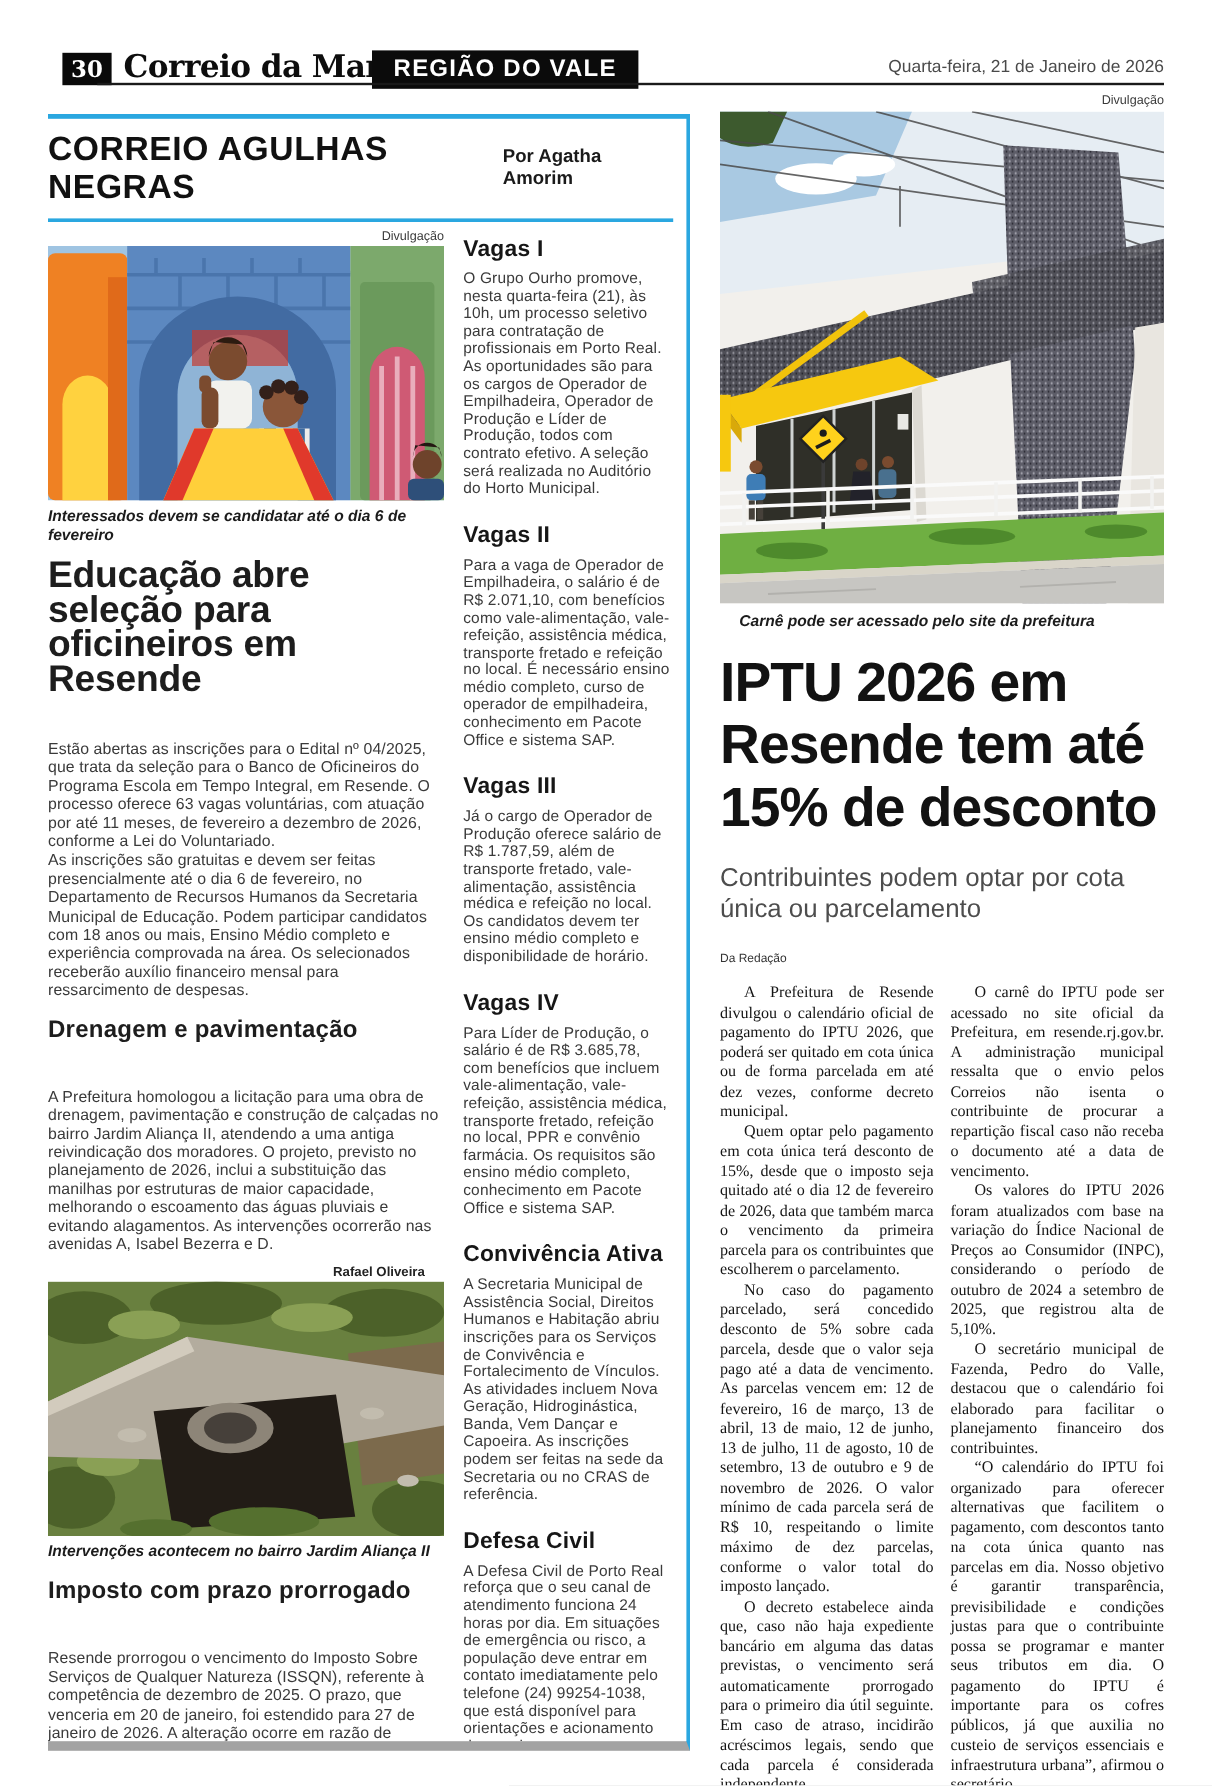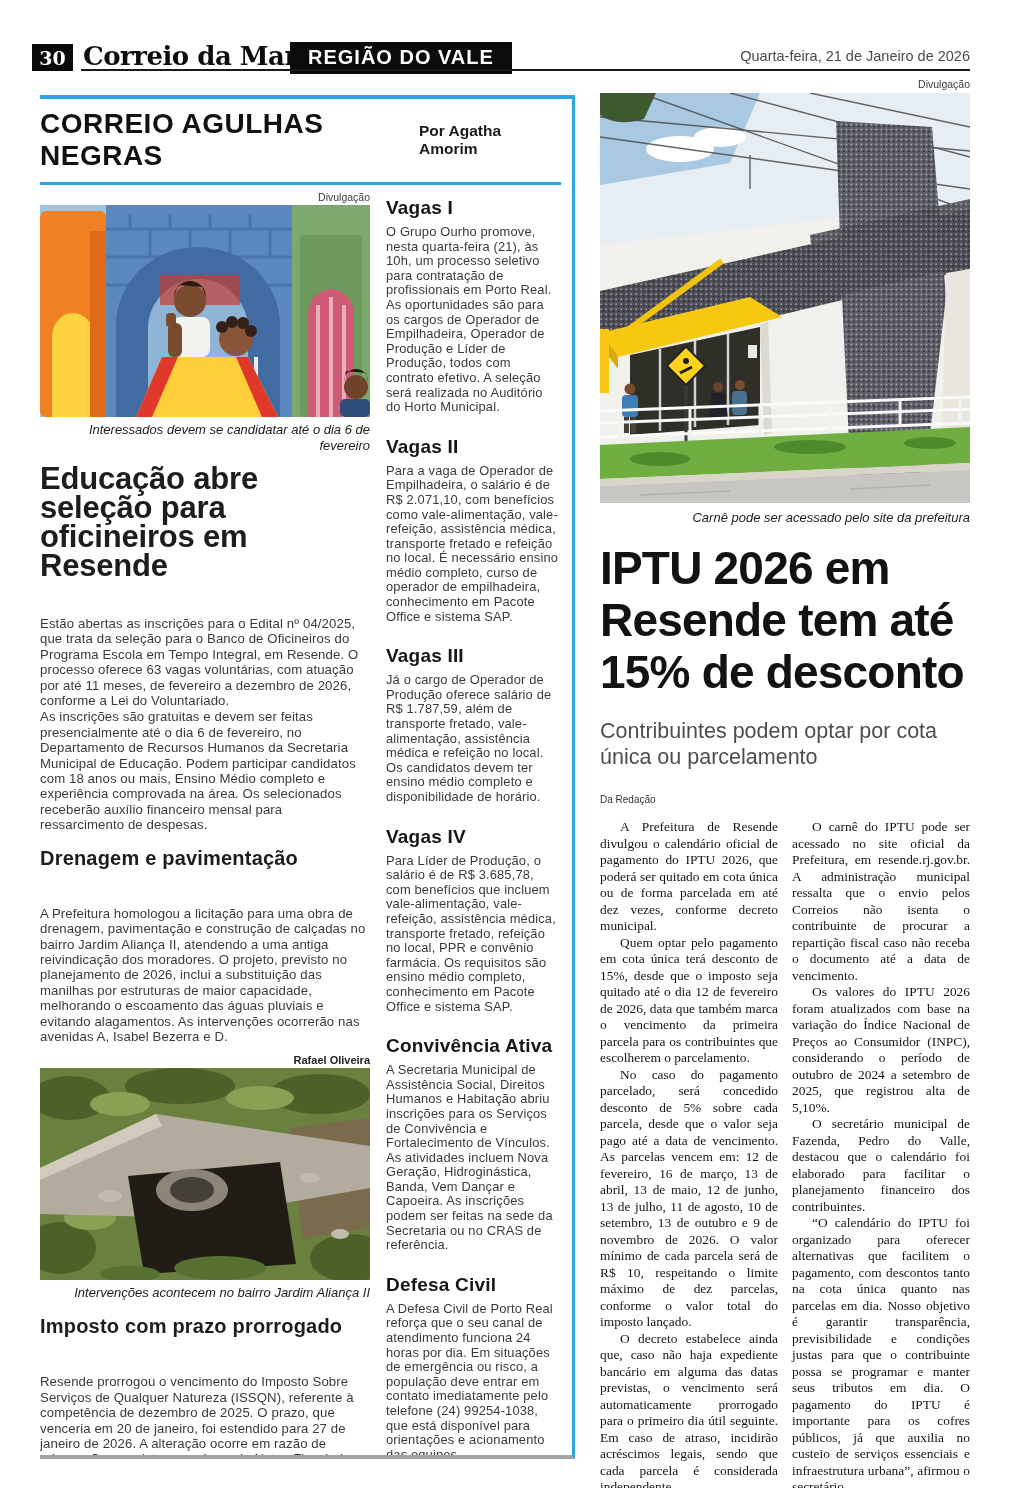--- a/index.html
+++ b/index.html
@@ -3,21 +3,21 @@
 <meta charset="utf-8">
 <style>
   * { margin:0; padding:0; box-sizing:border-box; }
   html,body { background:#e8e8e8; }
   .page {
     position:relative; width:1010px; height:1488px; margin:0 auto;
     background:#ffffff; overflow:hidden;
     font-family:"Liberation Sans", sans-serif; color:#222;
   }
   
-  .masthead { position:absolute; left:32px; right:40px; top:44px; height:26px; }
+  .masthead { position:absolute; left:52px; right:40px; top:44px; height:26px; }
   .pagenum {
     position:absolute; left:0; top:0; width:41px; height:27px; background:#0a0a0a;
     color:#fff; font-family:"DejaVu Serif", serif; font-weight:bold; font-size:19px;
     display:flex; align-items:center; justify-content:center;
   }
   .brand {
     position:absolute; left:51px; top:-3px;
     font-family:"DejaVu Serif", serif; font-weight:bold; font-size:26px;
     letter-spacing:-0.5px; color:#0d0d0d; white-space:nowrap;
   }
@@ -25,57 +25,57 @@
     position:absolute; left:258px; top:-2px; background:#0b0b0b; color:#fff;
     font-size:20px; font-weight:bold; letter-spacing:1px; padding:4px 18px 5px;
     white-space:nowrap;
   }
   .mast-date { position:absolute; right:0; top:4px; font-size:14.5px; color:#4a4a4a; }
   .head-rule { position:absolute; left:81px; right:40px; top:69px; height:2px; background:#1a1a1a; }
 
   
   .credit { font-size:10.5px; color:#3a3a3a; text-align:right; }
   .credit.bold { font-weight:bold; font-size:11px; color:#222; }
-  .caption { font-style:italic; font-weight:400; font-size:13px; color:#1c1c1c; line-height:16px;text-align:right; }
+  .caption { font-style:italic; font-weight:700; font-size:13px; color:#1c1c1c; line-height:16px; }
   .photo-frame { line-height:0; }
   .photo-frame svg { display:block; }
 
   
   .left-sec {
     position:absolute; left:40px; top:95px; width:535px; height:1364px;
-    border-top:4px solid #2aa7e0; border-bottom:4px solid #a3a3a3; border-right:3px solid #2aa7e0;
+    border-top:4px solid #2aa7e0; border-bottom:8px solid #a3a3a3; border-right:3px solid #2aa7e0;
     padding-right:11px; overflow:hidden;
   }
   .sec-title-row {
     display:flex; align-items:center; justify-content:space-between;
     padding:9px 6px 10px 0; border-bottom:3px solid #2aa7e0;
   }
   .sec-title { font-size:28px; font-weight:800; letter-spacing:0.5px; color:#111; }
   .sec-byline { font-size:15.5px; font-weight:bold; color:#1a1a1a; margin-right:4px; }
   .cols { display:flex; gap:16px; padding-top:5px; height:calc(100% - 56px); overflow:hidden; }
   .col-a { width:330px; flex:none; }
   .col-b { flex:1; min-width:0; }
 
   .col-a .credit { margin:1px 0 2px; }
   .col-a .caption { margin:5px 0 0; }
   h2.story-head { font-size:31px; line-height:29px; font-weight:700; color:#1d1d1d; margin:10px 0 6px; letter-spacing:-0.2px; }
   h3.story-sub  { font-size:20px; line-height:24px; font-weight:700; color:#1d1d1d; margin:13px 0 5px; letter-spacing:0.2px; }
   .body-sans { font-size:13.2px; line-height:15.4px; color:#3a3a3a; letter-spacing:0.1px;margin-top:36px; }
   .body-sans + .body-sans { margin-top:1px; }
-  .col-a .photo2-credit { margin:10px 0 2px; }
+  .col-a .photo2-credit { margin:10px 16px 2px; }
 
   .brief { margin-top:21px; }
   .brief:first-child { margin-top:7px; }
   .brief-title { font-size:19px; font-weight:700; color:#161616; margin-bottom:6px; letter-spacing:0.2px; }
   .brief-body { font-size:12.9px; line-height:14.6px; color:#3a3a3a; letter-spacing:0.15px; }
 
   
   .right-sec { position:absolute; left:600px; top:78px; width:370px; }
   .right-sec .credit { margin-bottom:3px; }
-  .right-sec .caption { margin:7px 0 0; }
+  .right-sec .caption { margin:7px 16px 0; }
   h1.iptu-head {
     font-size:46px; line-height:52px; font-weight:700; color:#121212;
     letter-spacing:-0.8px; margin-top:16px;
   }
   .iptu-deck { font-size:21.5px; line-height:26px; color:#4d4d4d; margin-top:20px; }
   .iptu-byline { font-size:10px; color:#333; margin-top:24px; }
   .serif-cols {
     margin-top:14px; column-count:2; column-gap:14px;
     font-family:"Liberation Serif", serif; font-size:13.4px; line-height:16.5px;
     text-align:justify; color:#141414; hyphens:auto;

